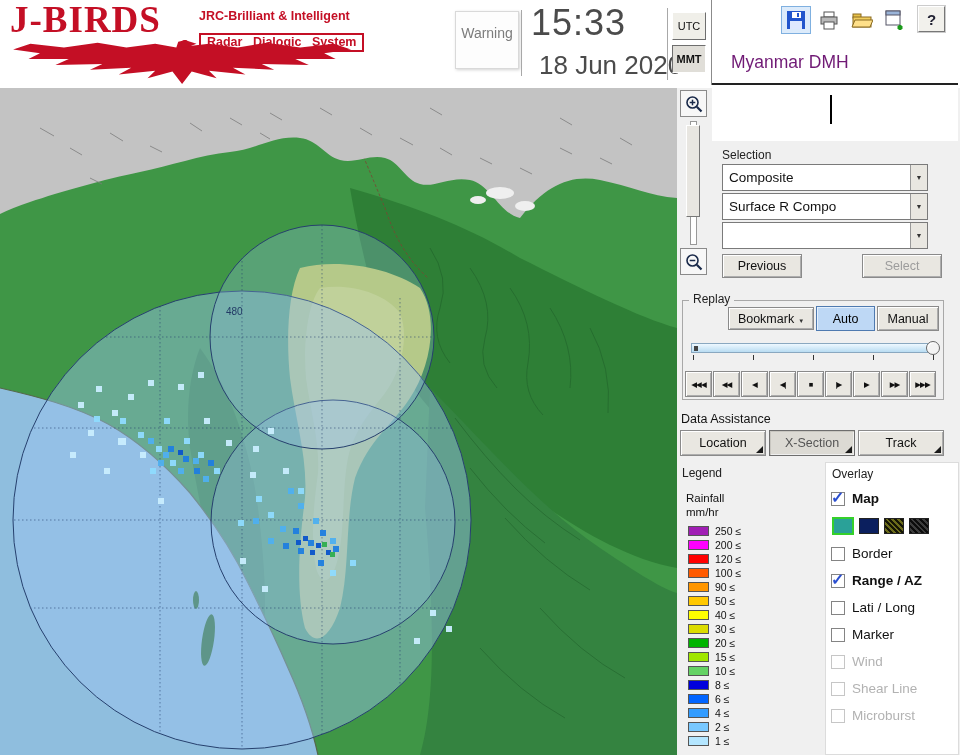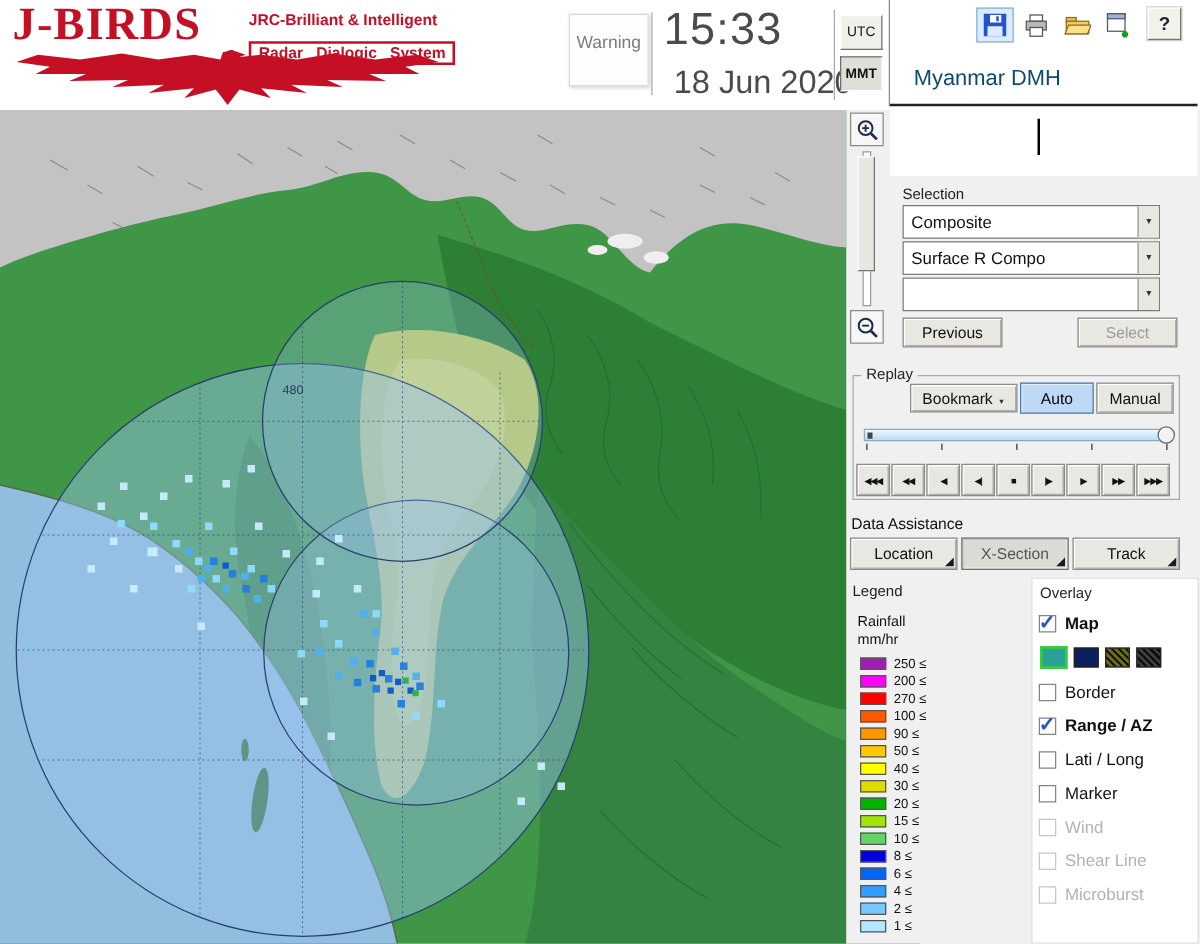--- a/index.html
+++ b/index.html
@@ -27,21 +27,21 @@
   .tz{position:absolute;left:672px;width:34px;height:28px;font-size:11px;color:#111;
     background:#f0efe9;border:1px solid;border-color:#fff #6e6e6e #6e6e6e #fff;cursor:default}
   .utc{top:12px}
   .mmt{top:45px;background:#e0ded8;border-color:#6e6e6e #fff #fff #6e6e6e;font-weight:bold}
   .icons{position:absolute;left:781px;top:6px;display:flex;gap:3px;align-items:flex-start}
   .icon-btn{width:30px;height:28px;display:flex;align-items:center;justify-content:center;
     background:transparent;border:1px solid transparent}
   .icon-btn.active{background:#dcebfb;border:1px solid #7fb0e0}
   .help-btn{width:27px;height:26px;margin-left:5px;background:#f2f1ec;border:1px solid;
     border-color:#fff #777 #777 #fff;box-shadow:0 0 0 1px #ccc;font-size:15px;font-weight:bold;color:#223}
-  .station{position:absolute;left:731px;top:52px;font-size:17.5px;color:#0c4a6e;white-space:nowrap}
+  .station{position:absolute;left:731px;top:52px;font-size:17.5px;color:#701a75;white-space:nowrap}
   .station-line{position:absolute;left:712px;top:83px;width:246px;height:2px;background:#222}
 
   
   .map{position:absolute;left:0;top:88px;width:736px;height:667px;overflow:hidden;background:#3f9646}
 
   
   .panel{position:absolute;left:677px;top:88px;width:283px;height:667px;background:#f0f0f0}
   .zoom-btn{position:absolute;left:3px;width:27px;height:27px;background:#f7f7f7;
     border:1px solid #8a8a8a;display:flex;align-items:center;justify-content:center}
   .zin{top:2px}.zout{top:160px}
@@ -441,21 +441,21 @@
           <span class="lg-val"><span>250</span> <span>≤</span></span>
         </div>
 
         <div class="lg-row">
           <span class="lg-swatch" style="background-color: rgb(255, 0, 255);"></span>
           <span class="lg-val"><span>200</span> <span>≤</span></span>
         </div>
 
         <div class="lg-row">
           <span class="lg-swatch" style="background-color: rgb(255, 0, 0);"></span>
-          <span class="lg-val"><span>270</span> <span>≤</span></span>
+          <span class="lg-val"><span>120</span> <span>≤</span></span>
         </div>
 
         <div class="lg-row">
           <span class="lg-swatch" style="background-color: rgb(255, 90, 0);"></span>
           <span class="lg-val"><span>100</span> <span>≤</span></span>
         </div>
 
         <div class="lg-row">
           <span class="lg-swatch" style="background-color: rgb(255, 150, 0);"></span>
           <span class="lg-val"><span>90</span> <span>≤</span></span>

